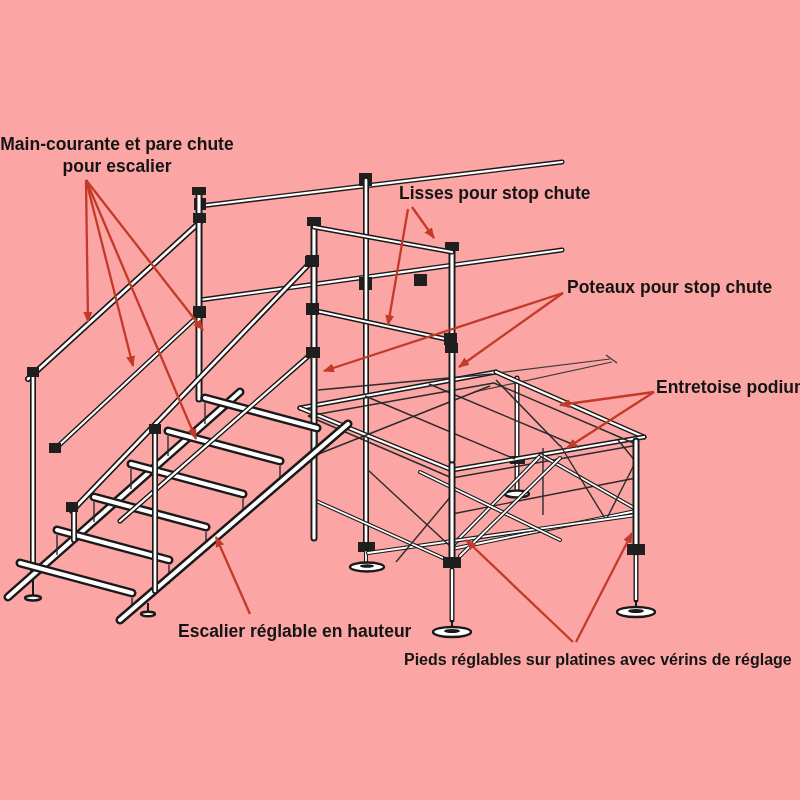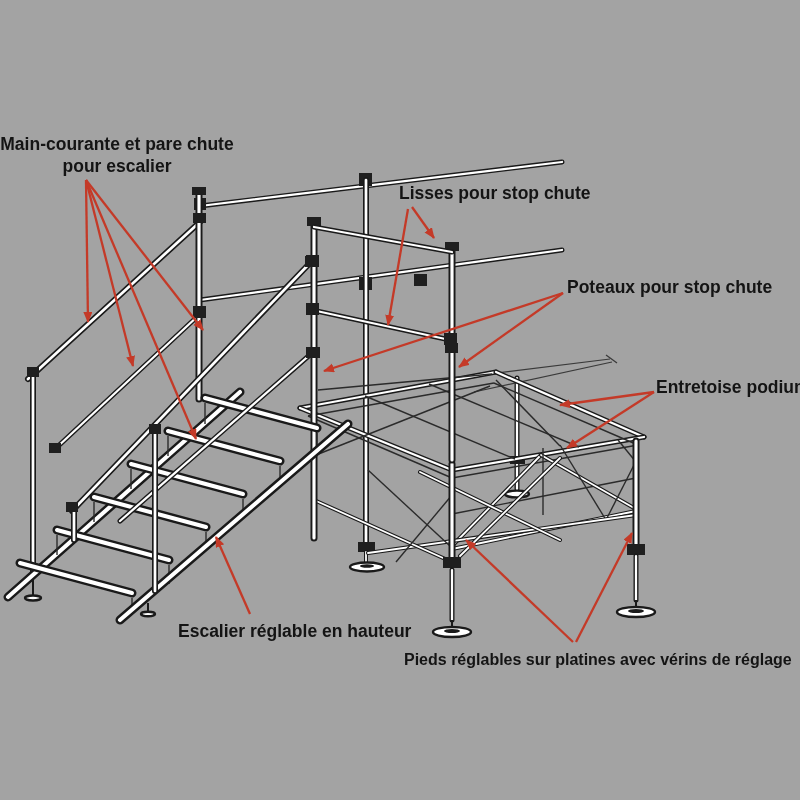--- a/index.html
+++ b/index.html
@@ -1,16 +1,16 @@
 <!DOCTYPE html>
 <html><head>
 <meta charset="utf-8">
 <style>
   html,body{margin:0;padding:0;background:#fff;}
-  #canvas{position:relative;width:800px;height:800px;background:#a3a3a3;overflow:hidden;}
+  #canvas{position:relative;width:800px;height:800px;background:#fca5a5;overflow:hidden;}
   svg{display:block;}
   .lbl{font-family:"Liberation Sans",sans-serif;font-weight:bold;fill:#141414;font-size:17.5px;}
   .lbl.small{font-size:16px;}
   line.tube{stroke:#1a1a1a;stroke-linecap:round;}
   line.core{stroke:#ffffff;stroke-linecap:round;}
   line.s{stroke:#1a1a1a;stroke-width:2;}
   line.t1{stroke:#2b2b2b;stroke-width:1.4;}
   line.sk{stroke:#3a3a3a;stroke-width:1.2;}
   rect.fit{fill:#1f1f1f;}
   ellipse.foot{fill:#ffffff;stroke:#1a1a1a;stroke-width:2.4;}

